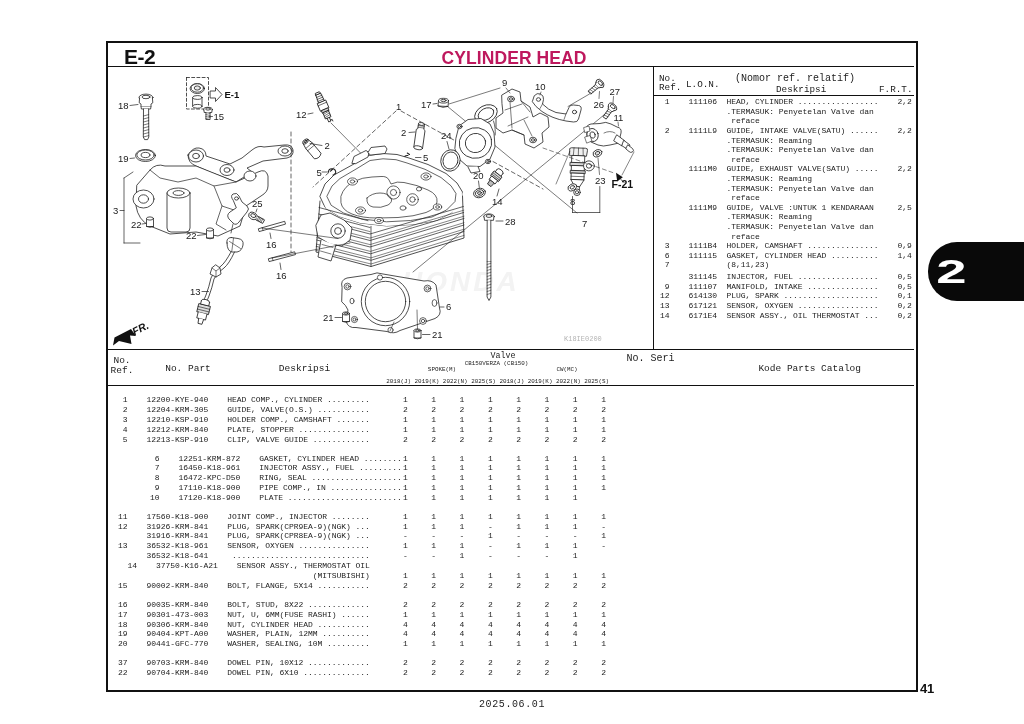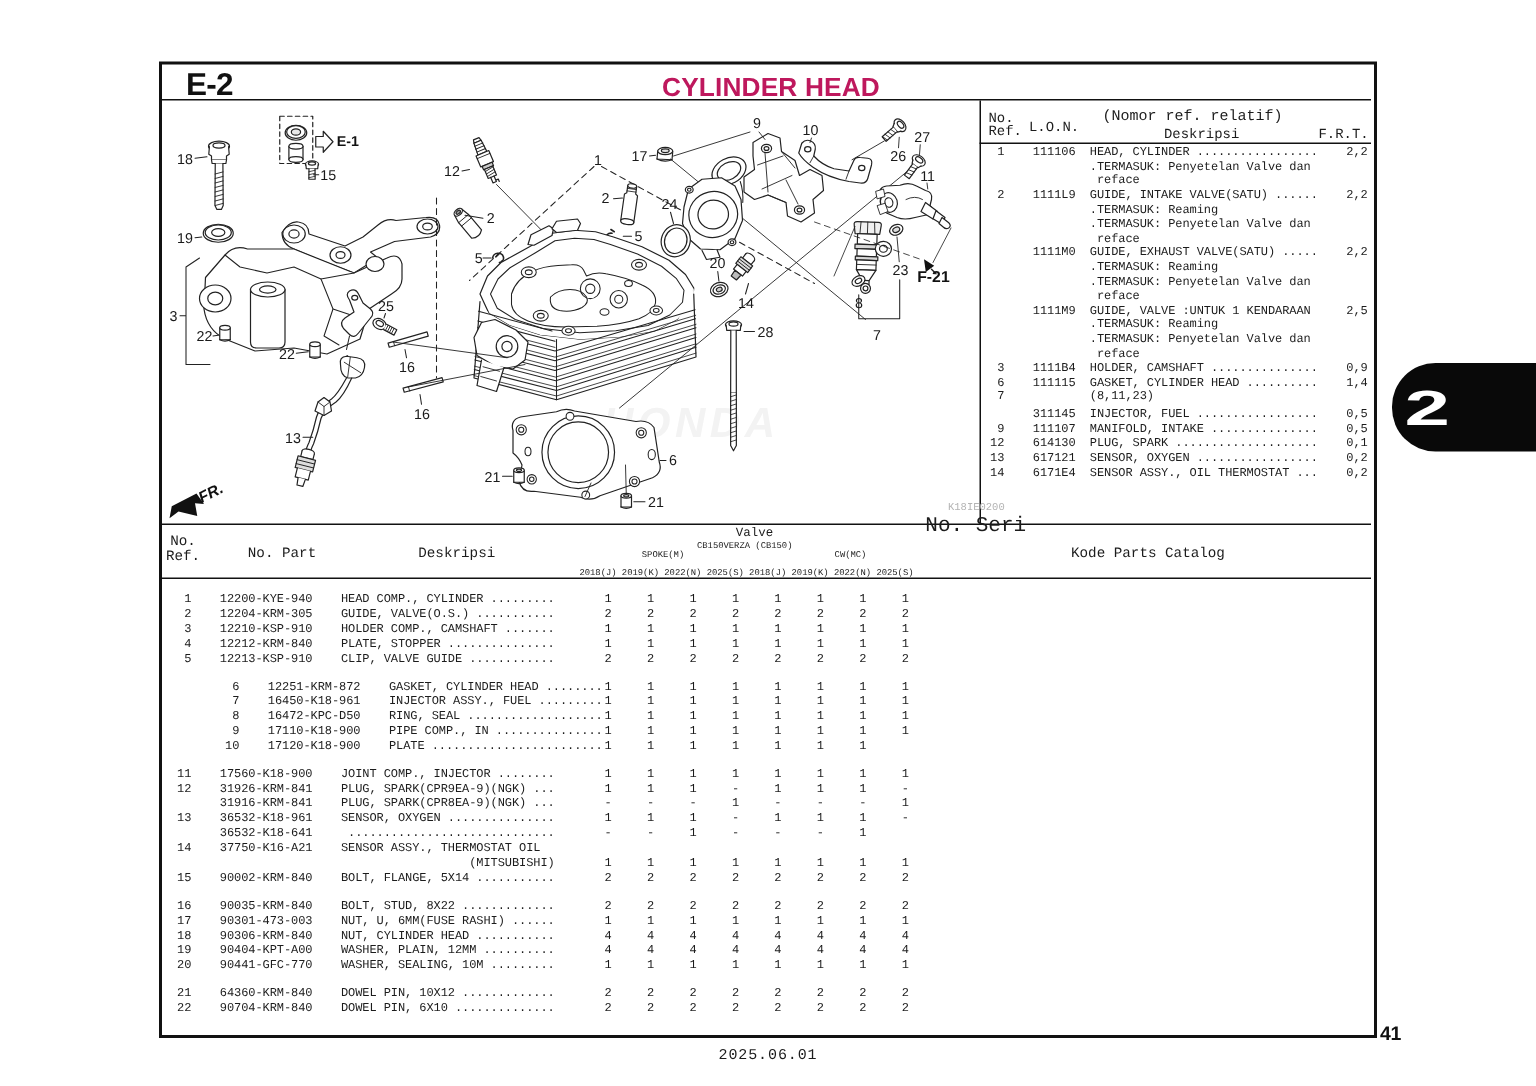--- a/index.html
+++ b/index.html
@@ -1,20 +1,20 @@
 <!DOCTYPE html>
 <html><head><meta charset="utf-8">
 <style>
 html,body{margin:0;padding:0;}
 body{width:1024px;height:724px;background:#ffffff;position:relative;overflow:hidden;
      font-family:"Liberation Sans",sans-serif;}
 .abs{position:absolute;}
 pre{margin:0;font-family:"Liberation Mono",monospace;color:#1c1c1c;}
 .m8{font-size:8px;line-height:9.6px;letter-spacing:-0.05px;}
-.b8{font-size:8px;line-height:9.9px;letter-spacing:-0.05px;}
+.b8{font-size:8px;line-height:9.9px;letter-spacing:-0.05px;text-align:right;}
 .q8{font-size:8px;line-height:9.9px;letter-spacing:-0.083px;}
 .hdr{font-family:"Liberation Mono",monospace;color:#1c1c1c;white-space:pre;}
 </style></head>
 <body>
 
 <div class="abs" style="left:106px;top:41px;width:808px;height:647px;border:2.4px solid #111;"></div>
 
 <div class="abs" style="left:108px;top:65.6px;width:806px;height:1.6px;background:#111;"></div>
 
 <div class="abs" style="left:124px;top:45px;font-size:21px;font-weight:bold;color:#111;letter-spacing:-0.5px;">E-2</div>
@@ -75,23 +75,23 @@
 <div class="abs hdr" style="left:453px;top:351.4px;width:100px;text-align:center;font-size:8.3px;">Valve</div>
 
 <div class="abs hdr" style="left:446px;top:360.2px;width:101px;text-align:center;font-size:5.9px;">CB150VERZA (CB150)</div>
 
 <div class="abs hdr" style="left:412px;top:366.3px;width:60px;text-align:center;font-size:5.9px;">SPOKE(M)</div>
 
 <div class="abs hdr" style="left:537px;top:366.3px;width:60px;text-align:center;font-size:5.9px;">CW(MC)</div>
 
 <div class="abs hdr" style="left:386.3px;top:378.3px;font-size:5.9px;letter-spacing:0;">2018(J) 2019(K) 2022(N) 2025(S) 2018(J) 2019(K) 2022(N) 2025(S)</div>
 
-<div class="abs hdr" style="left:600px;top:343px;width:101px;text-align:center;font-size:14px;">No. Seri</div>
-
-<div class="abs hdr" style="left:714px;top:362.6px;width:167px;text-align:left;font-size:9.5px;">Kode Parts Catalog</div>
+<div class="abs hdr" style="left:600px;top:353px;width:101px;text-align:center;font-size:10px;">No. Seri</div>
+
+<div class="abs hdr" style="left:694px;top:362.6px;width:167px;text-align:right;font-size:9.5px;">Kode Parts Catalog</div>
 
 <pre class="abs b8" style="left:118px;top:395.4px;"> 1    12200-KYE-940    HEAD COMP., CYLINDER .........
  2    12204-KRM-305    GUIDE, VALVE(O.S.) ...........
  3    12210-KSP-910    HOLDER COMP., CAMSHAFT .......
  4    12212-KRM-840    PLATE, STOPPER ...............
  5    12213-KSP-910    CLIP, VALVE GUIDE ............</pre>
 
 <pre class="abs q8" style="left:403px;top:395.4px;">1     1     1     1     1     1     1     1
 2     2     2     2     2     2     2     2
 1     1     1     1     1     1     1     1
@@ -133,35 +133,35 @@
 18    90306-KRM-840    NUT, CYLINDER HEAD ...........
 19    90404-KPT-A00    WASHER, PLAIN, 12MM ..........
 20    90441-GFC-770    WASHER, SEALING, 10M .........</pre>
 
 <pre class="abs q8" style="left:403px;top:599.7px;">2     2     2     2     2     2     2     2
 1     1     1     1     1     1     1     1
 4     4     4     4     4     4     4     4
 4     4     4     4     4     4     4     4
 1     1     1     1     1     1     1     1</pre>
 
-<pre class="abs b8" style="left:118px;top:657.8px;">21    64360-KRM-840    DOWEL PIN, 10X12 .............
+<pre class="abs b8" style="left:118px;top:657.8px;">37    90703-KRM-840    DOWEL PIN, 10X12 .............
 22    90704-KRM-840    DOWEL PIN, 6X10 ..............</pre>
 
 <pre class="abs q8" style="left:403px;top:657.8px;">2     2     2     2     2     2     2     2
 2     2     2     2     2     2     2     2</pre>
 
 <div class="abs hdr" style="left:412px;top:699px;width:200px;text-align:center;font-size:10px;letter-spacing:0.6px;">2025.06.01</div>
 
 <div class="abs" style="left:920px;top:681px;font-size:13px;font-weight:bold;color:#111;letter-spacing:-0.3px;">41</div>
 
 <div class="abs" style="left:928px;top:242px;width:96px;height:58.5px;background:#090909;border-radius:29px 0 0 29px;"></div>
 
 <div class="abs" style="left:928px;top:253px;width:47px;text-align:center;font-size:33px;font-weight:bold;color:#fff;transform:scaleX(1.65);transform-origin:center;">2</div>
 
-<div class="abs hdr" style="left:632px;top:334.5px;font-size:7px;color:#b4b4b4;">K18IE0200</div>
+<div class="abs hdr" style="left:564px;top:334.5px;font-size:7px;color:#b4b4b4;">K18IE0200</div>
 
 <div class="abs" style="left:402px;top:266px;font-size:28px;font-weight:bold;color:#f3f3f3;letter-spacing:3px;font-style:italic;">HONDA</div>
 <svg class="abs" style="left:0;top:0" width="1024" height="724" viewBox="0 0 1024 724">
 <defs>
 <g id="hexbolt">
   <path d="M-6,0 L-4,-6 L4,-6 L6,0 L4,3 L-4,3 Z" fill="#fff" stroke="#222" stroke-width="0.8"></path>
   <ellipse cx="0" cy="-6" rx="4.6" ry="1.8" fill="#fff" stroke="#222" stroke-width="0.8"></ellipse>
   <path d="M-6.5,0.5 L6.5,0.5 L5,3.6 L-5,3.6 Z" fill="#fff" stroke="#222" stroke-width="0.8"></path>
 </g>
 </defs>

